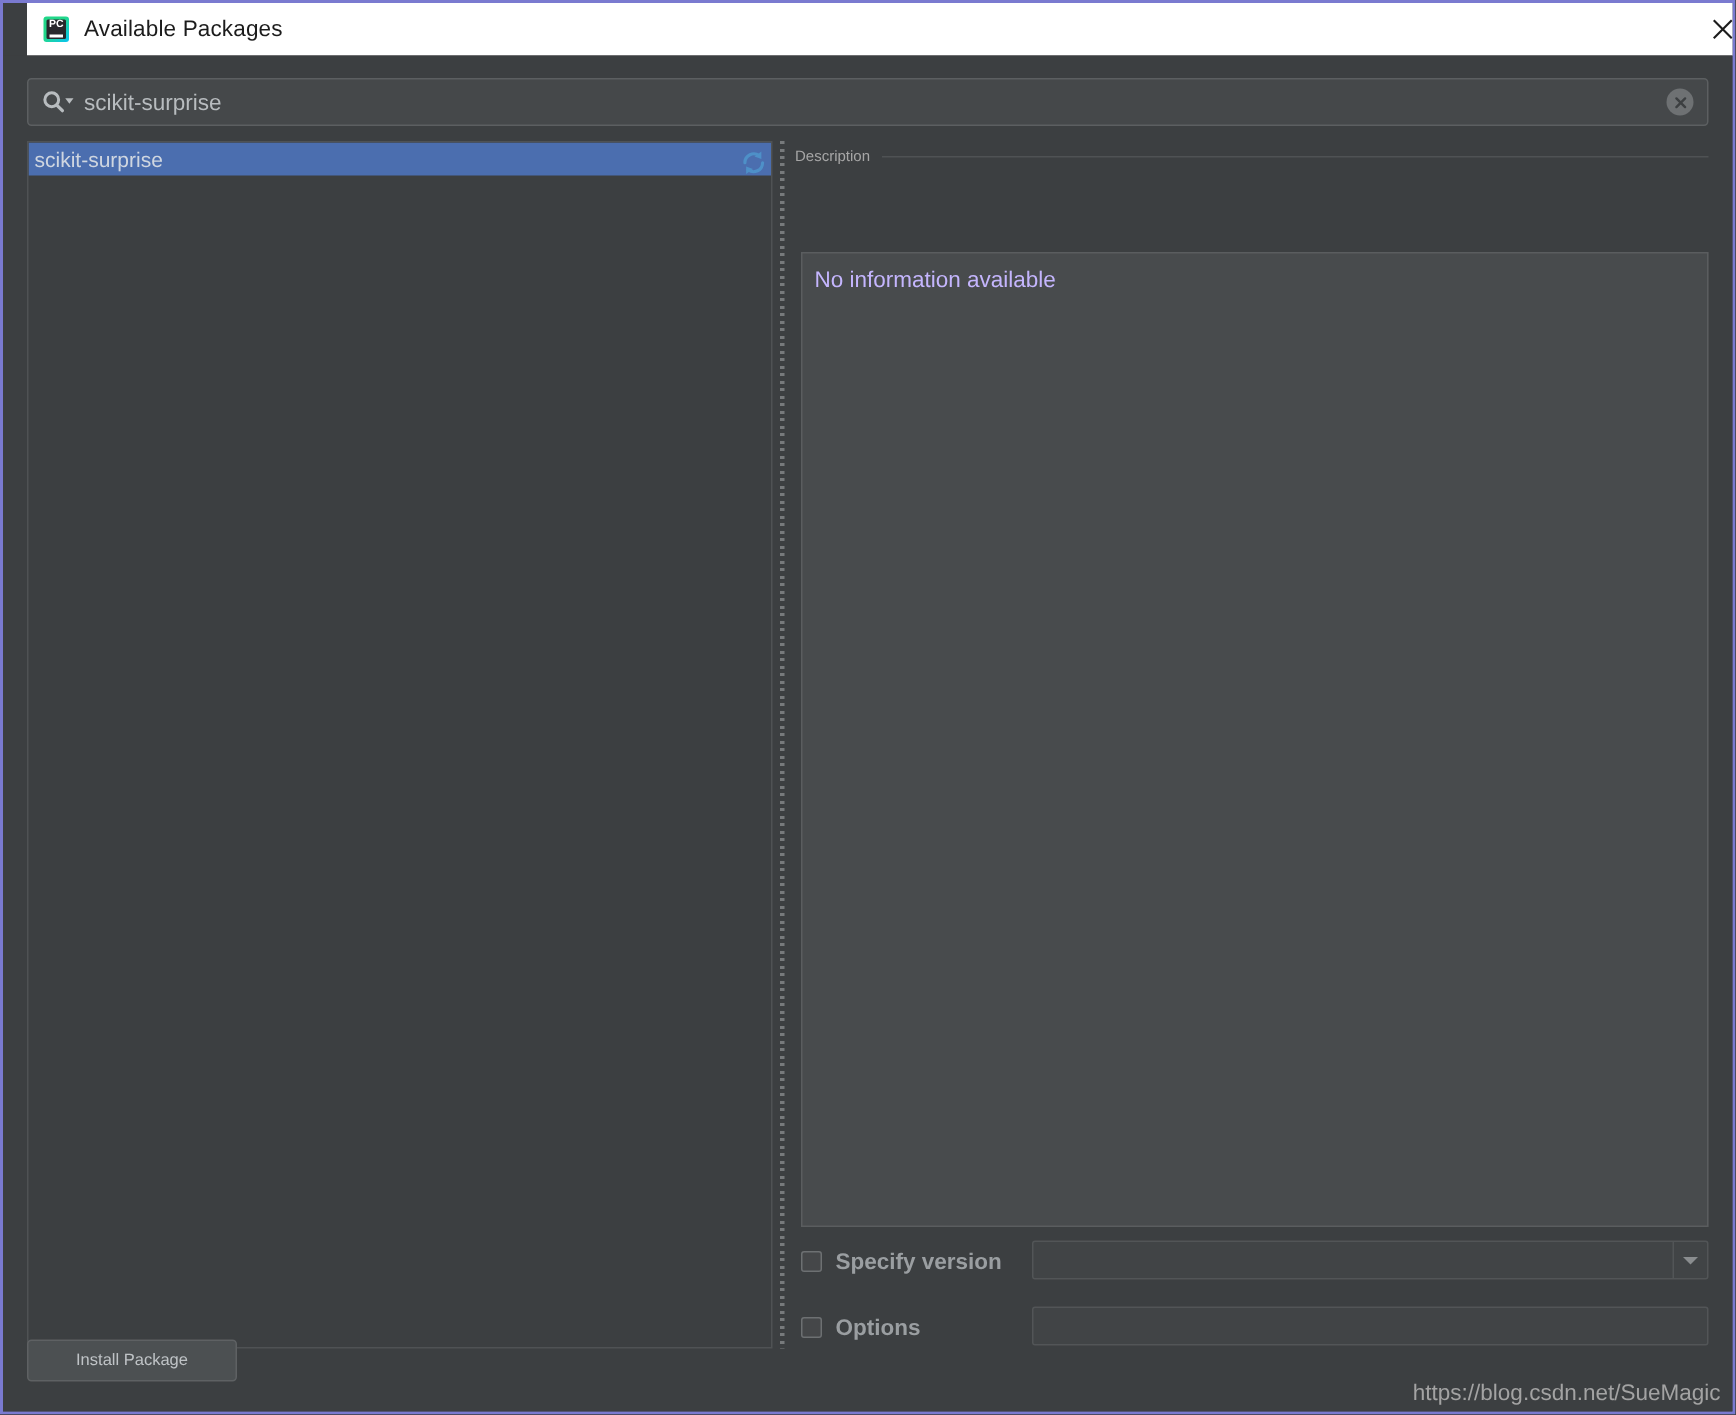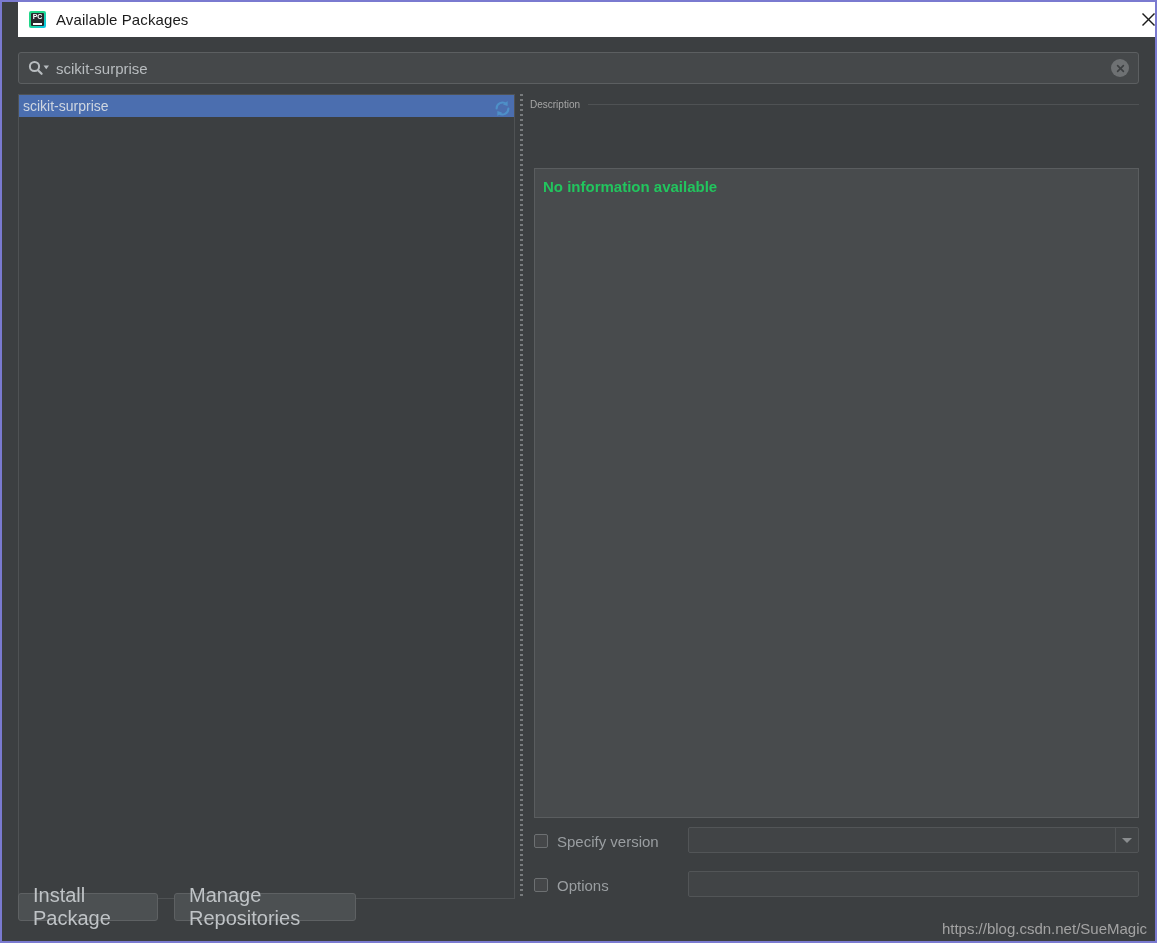--- a/index.html
+++ b/index.html
@@ -227,31 +227,31 @@
     left: 4px; top: 74px;
     width: 605px; height: 650px;
     box-sizing: border-box;
     background: #484b4d;
     border: 1px solid #5a5d5f;
     overflow: hidden;
   }
   #desc-text {
     margin: 9px 0 0 8px;
     font-size: 15px;
-    color: #22c55e;
-    font-weight: bold;
+    color: #c4b5fd;
   }
 
   
   .opt-row {
     position: absolute;
     left: 4px;
     height: 28px;
     display: flex;
     align-items: center;
+    font-weight: bold;
   }
   #row-version { top: 733px; width: 605px; }
   #row-options { top: 777px; width: 605px; }
 
   .checkbox {
     width: 14px; height: 14px;
     box-sizing: border-box;
     border: 1px solid #6d7072;
     border-radius: 2px;
     background: #454749;
@@ -302,21 +302,21 @@
 
   
   .btn {
     position: absolute;
     box-sizing: border-box;
     height: 28px;
     background: #4c5052;
     border: 1px solid #5e6163;
     border-radius: 3px;
     color: #bfc3c6;
-    font-size: 20px;
+    font-size: 11px;
     font-family: "Liberation Sans", sans-serif;
     display: flex;
     align-items: center;
     justify-content: center;
     cursor: default;
     padding: 0 14px;
   }
   #install-button { left: 16px; top: 856px; width: 140px; }
   #manage-button { left: 172px; top: 856px; width: 182px; }
 
@@ -413,18 +413,17 @@
         <span class="checkbox"></span>
         <span class="opt-label">Options</span>
         <span class="field-disabled" id="options-field">
           <span style="flex:1 1 auto"></span>
         </span>
       </div>
 
     </div>
 
     <div class="btn" id="install-button">Install Package</div>
-    <div class="btn" id="manage-button">Manage Repositories</div>
 
     <div id="watermark">https://blog.csdn.net/SueMagic</div>
 
   </div>
 </div>
 
 </body></html>

